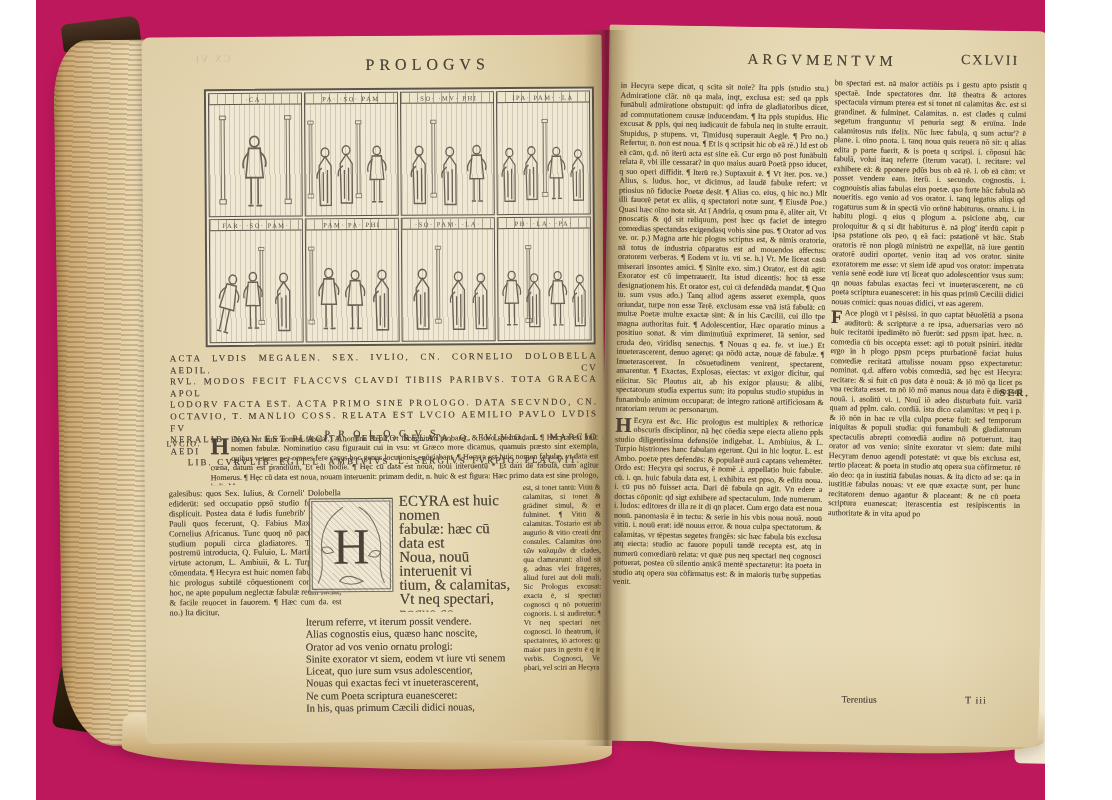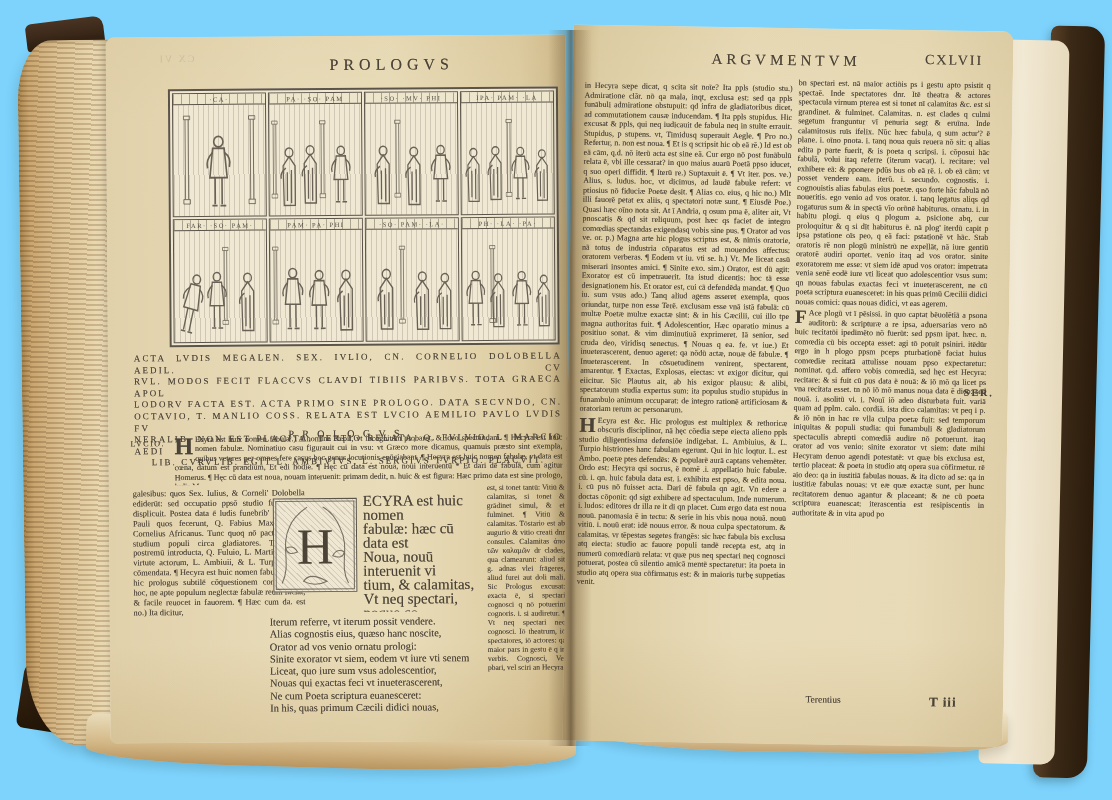--- a/index.html
+++ b/index.html
@@ -1,17 +1,17 @@
 <!DOCTYPE html>
 <html><head>
 <meta charset="utf-8">
 <style>
   html,body{margin:0;padding:0;background:#ffffff;}
-  .photo{position:relative;width:1112px;height:800px;background:#7dd3fc;overflow:hidden;
-         font-family:"Liberation Serif", serif;color:#4b4338;}
+  .photo{position:relative;width:1009px;height:800px;background:#be185d;overflow:hidden;
+         font-family:"Liberation Serif", serif;color:#4b4338;margin-left:36px;}
   .photo *{box-sizing:border-box;}
 
   
   .cover-corner-tl{position:absolute;left:26px;top:20px;width:78px;height:28px;background:linear-gradient(180deg,#4a3423,#2c1d10);border-radius:6px 10px 2px 4px;transform:rotate(-7deg);}
   .cover-corner-bl{position:absolute;left:20px;top:668px;width:64px;height:64px;background:linear-gradient(180deg,#3c2a18,#241607);border-radius:8px;transform:rotate(9deg);}
   .cover-right{position:absolute;left:1042px;top:26px;width:54px;height:752px;background:linear-gradient(90deg,#5a4128 0%,#3c2a17 35%,#2a1b0b 100%);border-radius:8px 18px 20px 10px;transform:rotate(1.4deg);box-shadow:-2px 4px 10px rgba(0,0,0,0.25);}
   .flyleaf{position:absolute;left:986px;top:40px;width:76px;height:724px;background:linear-gradient(90deg,#ece1c8,#f2e9d4 40%,#e6d9bc);border-radius:6px 14px 14px 6px;transform:rotate(1.2deg);}
   .edges-left{position:absolute;left:22px;top:40px;width:92px;height:706px;
       background:linear-gradient(90deg,#a9854f 0%,#caa670 12%,#dcc294 45%,#e8d6ae 80%,#eadfc0 100%),
                  repeating-linear-gradient(184deg,rgba(120,90,45,0.25) 0 2px,rgba(0,0,0,0) 2px 5px);
@@ -70,21 +70,21 @@
   .verse{position:absolute;left:160px;top:580px;width:296px;height:104px;font-size:10.4px;line-height:12.3px;white-space:pre-line;overflow:hidden;}
 
   
   .head-right{left:118px;top:24px;width:190px;font-size:15px;letter-spacing:4px;}
   .folio{position:absolute;left:336px;top:22px;width:90px;font-size:14px;letter-spacing:2px;text-align:center;}
   .col1{position:absolute;left:12px;top:56px;width:208px;height:616px;overflow:hidden;}
   .col2{position:absolute;left:226px;top:50px;width:192px;height:622px;overflow:hidden;}
   .col1 p,.col2 p{margin:0 0 2px 0;}
   .margin-note-right{position:absolute;left:396px;top:356px;font-size:10px;font-weight:bold;letter-spacing:2px;}
   .catchword{position:absolute;left:190px;top:666px;width:140px;text-align:center;font-size:9.5px;}
-  .signature{position:absolute;left:366px;top:664px;font-size:13px;letter-spacing:1px;font-weight:bold;}
+  .signature{position:absolute;left:366px;top:664px;font-size:10px;letter-spacing:1px;}
 </style>
 </head>
 <body>
 
 <div class="photo">
 
   <svg width="0" height="0" style="position:absolute" aria-hidden="true">
     <defs>
       <symbol id="wfig" viewBox="0 0 26 60">
         <g fill="none" stroke="#5b5449" stroke-width="1.4" opacity="0.9">

